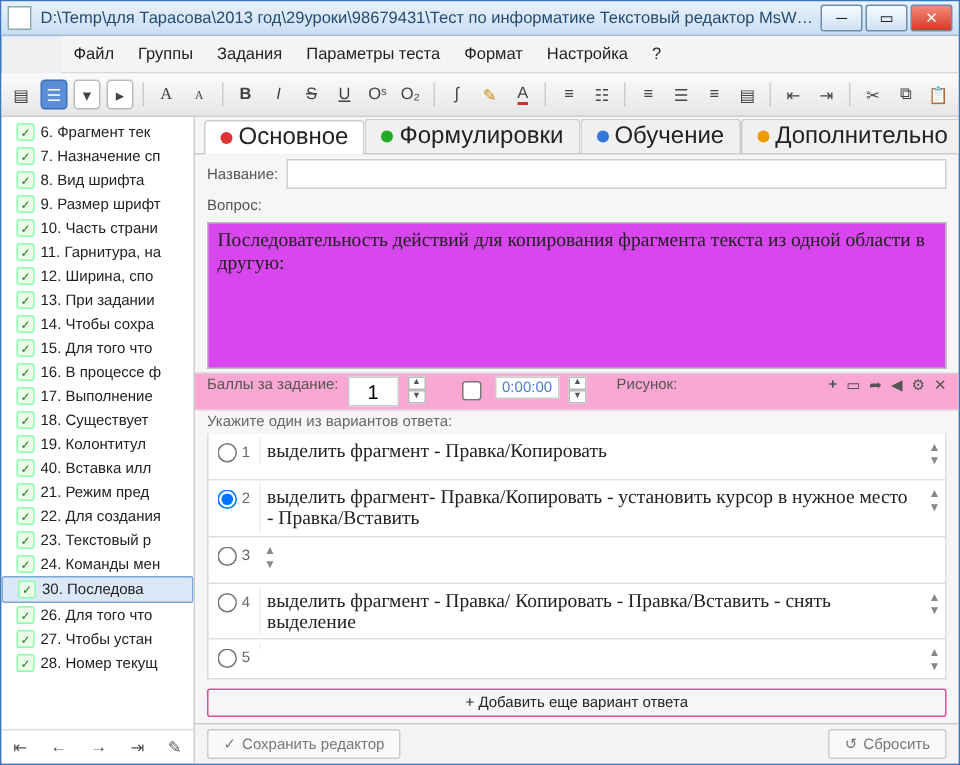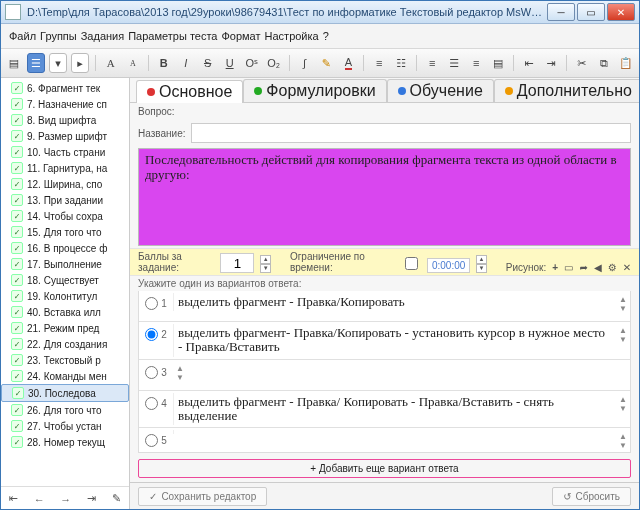--- a/index.html
+++ b/index.html
@@ -3,21 +3,21 @@
 <meta charset="utf-8">
 <style>
 html,body{margin:0;padding:0;font-family:"Segoe UI",Tahoma,sans-serif;font-size:11px;color:#222;background:#fff;}
 .window{width:640px;height:510px;border:1px solid #3a76b5;box-sizing:border-box;display:flex;flex-direction:column;background:linear-gradient(#eaf3fc,#d6e8f9 24px,#f0f0f0 24px);}
 .titlebar{height:22px;background:linear-gradient(#e9f2fb,#c9def3);display:flex;align-items:center;padding:0 4px;border-bottom:1px solid #9fb9d6;}
 .titlebar .icon{width:14px;height:14px;background:#fff;border:1px solid #8aa;margin-right:6px;}
 .titlebar .title{flex:1;color:#254a73;white-space:nowrap;overflow:hidden;text-overflow:ellipsis;font-size:11px;}
 .winbtns{display:flex;gap:2px;}
 .winbtn{width:26px;height:16px;border:1px solid #6f8caf;border-radius:2px;display:flex;align-items:center;justify-content:center;font-size:10px;background:linear-gradient(#f7fbff,#cfe2f4);}
 .winbtn.close{background:linear-gradient(#f48a7a,#d43b23);color:#fff;}
-.menubar{height:20px;display:flex;align-items:center;gap:4px;padding:2px 8px;background:#f4f4f4;border-bottom:1px solid #d8d8d8;}
+.menubar{height:20px;display:flex;align-items:center;gap:16px;padding:2px 8px;background:#f4f4f4;border-bottom:1px solid #d8d8d8;margin-left:40px;}
 .menubar span{cursor:default;}
 .toolbar{height:24px;display:flex;align-items:center;gap:4px;padding:2px 4px;background:linear-gradient(#fbfbfb,#e6e6e6);border-bottom:1px solid #ccc;}
 .tbtn{width:18px;height:18px;border:1px solid transparent;border-radius:3px;display:flex;align-items:center;justify-content:center;font-size:11px;color:#444;}
 .tbtn.blue{background:#5a8ed6;color:#fff;border-color:#3e6fb5;}
 .tbtn.box{border:1px solid #bbb;background:#fff;}
 .tsep{width:1px;height:16px;background:#ccc;margin:0 2px;}
 .body{flex:1;display:flex;overflow:hidden;}
 .sidebar{width:128px;border-right:1px solid #ccc;background:#fff;display:flex;flex-direction:column;}
 .treewrap{flex:1;overflow:hidden;}
 .tree{padding:2px 0;}
@@ -27,21 +27,21 @@
 .sidebtns{height:22px;border-top:1px solid #ddd;display:flex;align-items:center;justify-content:space-around;color:#555;}
 .main{flex:1;display:flex;flex-direction:column;background:#f6f6f6;overflow:hidden;}
 .tabs{height:22px;display:flex;align-items:flex-end;gap:0;background:#f6f6f6;padding:2px 6px 0;border-bottom:1px solid #ccc;}
 .tab{display:flex;align-items:center;gap:4px;padding:2px 10px;border:1px solid #ccc;border-bottom:none;border-radius:3px 3px 0 0;background:#f0f0f0;font-size:16px;}
 .tab.active{background:#fff;position:relative;top:1px;}
 .dot{width:8px;height:8px;border-radius:50%;}
 .formrow{display:flex;align-items:center;padding:3px 8px;gap:6px;font-size:10px;color:#555;}
 .formrow input[type=text]{flex:1;height:16px;border:1px solid #ccc;background:#fff;}
 .qbox{margin:2px 8px;border:1px solid #bbb;background:#d946ef;height:96px;overflow:hidden;position:relative;}
 .qbox .qtext{padding:4px 6px;font-family:"Times New Roman",serif;font-size:13px;line-height:1.15;}
-.paramrow{display:flex;align-items:flex-end;gap:6px;padding:2px 8px;font-size:10px;color:#555;border-top:1px solid #e4e4e4;border-bottom:1px solid #e4e4e4;background:#fef9c3;}
+.paramrow{display:flex;align-items:flex-start;gap:6px;padding:2px 8px;font-size:10px;color:#555;border-top:1px solid #e4e4e4;border-bottom:1px solid #e4e4e4;background:#f9a8d4;}
 .paramrow input.num{width:28px;height:16px;border:1px solid #ccc;text-align:center;}
 .paramrow .spin{width:12px;display:flex;flex-direction:column;}
 .paramrow .spin div{height:7px;border:1px solid #bbb;font-size:6px;line-height:6px;text-align:center;background:#fff;}
 .paramrow .time{border:1px solid #ccc;background:#fff;padding:1px 4px;color:#4a7bd0;}
 .paramrow .picons{margin-left:auto;display:flex;gap:6px;color:#555;}
 .hint{padding:2px 8px;font-size:10px;color:#666;}
 .answers{flex:1;margin:0 8px 2px;overflow:auto;border:1px solid #ddd;border-top:none;background:#fff;}
 .ans{display:flex;align-items:flex-start;border-bottom:1px solid #e0e0e0;min-height:26px;padding:2px 0;}
 .ans .rcol{width:34px;display:flex;align-items:center;justify-content:center;gap:3px;font-size:10px;color:#666;padding-top:4px;}
 .ans input[type=radio]{margin:0;}
@@ -251,40 +251,39 @@
             <span class="dot" style="background:#e90"></span>
             <span>Дополнительно</span>
           </div>
           <div class="tab">
             <span class="dot" style="background:#888"></span>
             <span>Обучение</span>
           </div>
         </div>
 
       <div class="formrow">
-          <span>Вопрос:</span>
-        </div>
-      <div class="formrow">
         <span>Название:</span>
         <input type="text" style="">
       </div>
+      <div class="formrow">
+          <span>Вопрос:</span>
+        </div>
 
       <div class="qbox">
         <div class="qtext">Последовательность действий для копирования фрагмента текста из одной области в другую:</div>
       </div>
 
       <div class="paramrow">
         <span>Баллы за задание:</span>
         <input class="num" value="1" style="">
         <div class="spin">
             <div>▲</div>
             <div>▼</div>
           </div>
         <span style="width:8px"></span>
-        <span>Ограничение по времени:</span>
         <input type="checkbox" style="">
         <span class="time">0:00:00</span>
         <div class="spin">
             <div>▲</div>
             <div>▼</div>
           </div>
         <span style="width:8px"></span>
         <span>Рисунок:</span>
         <div class="picons">
           <span><b>+</b></span>

